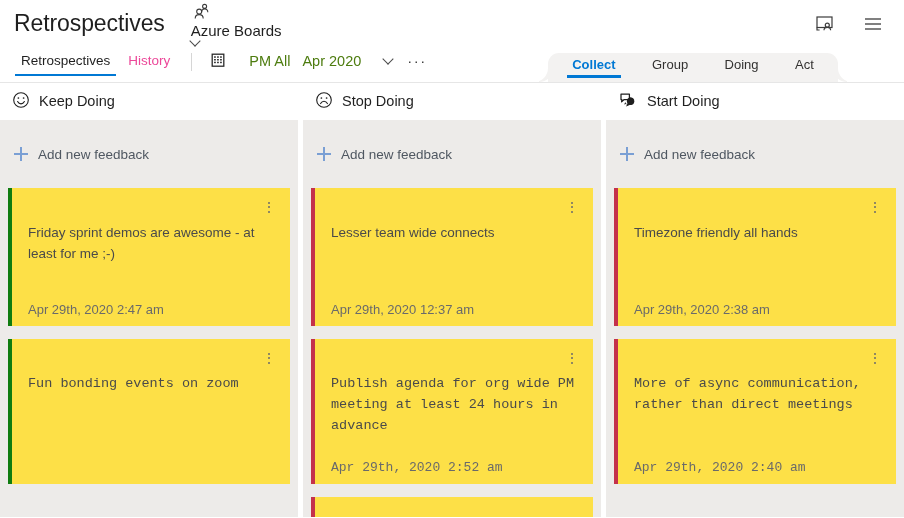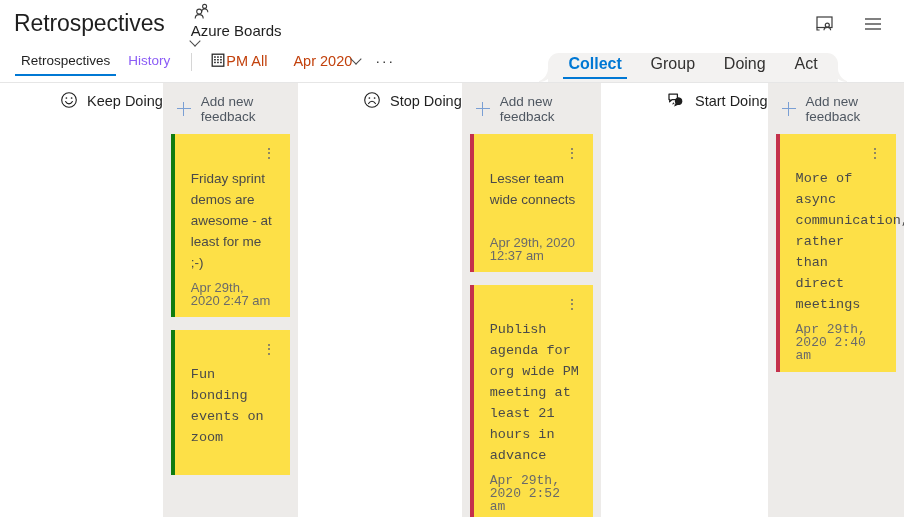--- a/index.html
+++ b/index.html
@@ -93,21 +93,21 @@
   .cb-left {
     display: flex;
     align-items: center;
     height: 100%;
     padding-left: 12px;
     gap: 0;
   }
   .pivot {
     position: relative;
     font-size: 13.5px;
-    color: #8b5cf6;
+    color: #ec4899;
     padding: 0 9px 8px 9px;
     cursor: pointer;
     line-height: 1;
   }
   .pivot.selected { font-weight: 400; color: #1f1f1f; }
   .pivot.selected::after {
     content: "";
     position: absolute;
     left: 3px; right: 3px; bottom: 0;
     height: 2px;
@@ -115,29 +115,29 @@
   }
   .cb-divider {
     width: 1px;
     height: 18px;
     background: #d6d6d6;
     margin: 0 12px 6px 12px;
   }
   .cb-item {
     display: flex;
     align-items: center;
-    gap: 0;
+    gap: 23px;
     font-size: 14.5px;
-    color: #c2410c;
+    color: #4d7c0f;
     padding: 0 6px 7px 6px;
     cursor: pointer;
     line-height: 1;
     text-align: right;
   }
-  .cb-item.gapleft { margin-left: 14px; }
+  .cb-item.gapleft { }
   .ellipsis-btn {
     padding: 0 8px 9px 8px;
     cursor: pointer;
     color: #3b3b3b;
     font-size: 15px;
     letter-spacing: 1.5px;
     line-height: 1;
   }
 
   
@@ -171,21 +171,21 @@
     border-bottom-right-radius: 14px;
     box-shadow: 5px 0 0 0 #f3f2f1;
   }
   .workflow::after {
     right: -14px;
     border-bottom-left-radius: 14px;
     box-shadow: -5px 0 0 0 #f3f2f1;
   }
   .wf-tab {
     position: relative;
-    font-size: 16px;
+    font-size: 13px;
     color: #323130;
     cursor: pointer;
     padding: 0 2px 7px 2px;
     line-height: 1;
   }
   .wf-tab.active { color: #0078d4; font-weight: 600; }
   .wf-tab.active::after {
     content: "";
     position: absolute;
     left: -3px; right: -3px; bottom: 0;
@@ -200,23 +200,22 @@
     height: 434px;
     background: #ffffff;
     gap: 5px;
     overflow: hidden;
   }
   .column {
     position: relative;
     flex: 1 1 0;
     min-width: 0;
     display: flex;
-    flex-direction: row;
+    flex-direction: column;
     overflow: hidden;
-    padding-left: 48px;
   }
 
   .col-header {
     height: 37px;
     display: flex;
     align-items: center;
     gap: 9px;
     padding-left: 12px;
     background: #ffffff;
     flex: 0 0 auto;
@@ -231,21 +230,21 @@
     flex: 1 1 auto;
     background: #edebe9;
     padding: 0 8px;
     overflow: hidden;
   }
 
   .add-feedback {
     display: flex;
     align-items: center;
     gap: 10px;
-    height: 51px;
+    height: 68px;
     padding-left: 6px;
     font-size: 13.5px;
     color: #4f5761;
     cursor: pointer;
   }
   .plus {
     position: relative;
     width: 14px; height: 14px;
     flex: 0 0 auto;
   }
@@ -484,21 +483,21 @@
 
         <div class="card tall">
           <span class="accent" style="background:#c4314b"></span>
           <div class="card-top">
             <span class="kebab">
                 <i></i>
                 <i></i>
                 <i></i>
               </span>
           </div>
-          <div class="card-text">Publish agenda for org wide PM meeting at least 21 hours in advance</div>
+          <div class="card-text">Publish agenda for org wide PM meeting at least 24 hours in advance</div>
           <div class="card-date">Apr 29th, 2020 2:52 am</div>
         </div>
 
         <div class="card">
           <span class="accent" style="background:#c4314b"></span>
         </div>
       </div>
     </div>
 
     <div class="column">
@@ -512,20 +511,32 @@
           </svg>
         </span>
         <span class="col-title">Start Doing</span>
       </div>
       <div class="col-body">
         <div class="add-feedback">
           <span class="plus"></span>
           <span>Add new feedback</span>
         </div>
 
+        <div class="card">
+          <span class="accent" style="background:#c4314b"></span>
+          <div class="card-top">
+            <span class="kebab">
+                <i></i>
+                <i></i>
+                <i></i>
+              </span>
+          </div>
+          <div class="card-text">Timezone friendly all hands</div>
+          <div class="card-date">Apr 29th, 2020 2:38 am</div>
+        </div>
 
         <div class="card tall">
           <span class="accent" style="background:#c4314b"></span>
           <div class="card-top">
             <span class="kebab">
                 <i></i>
                 <i></i>
                 <i></i>
               </span>
           </div>

